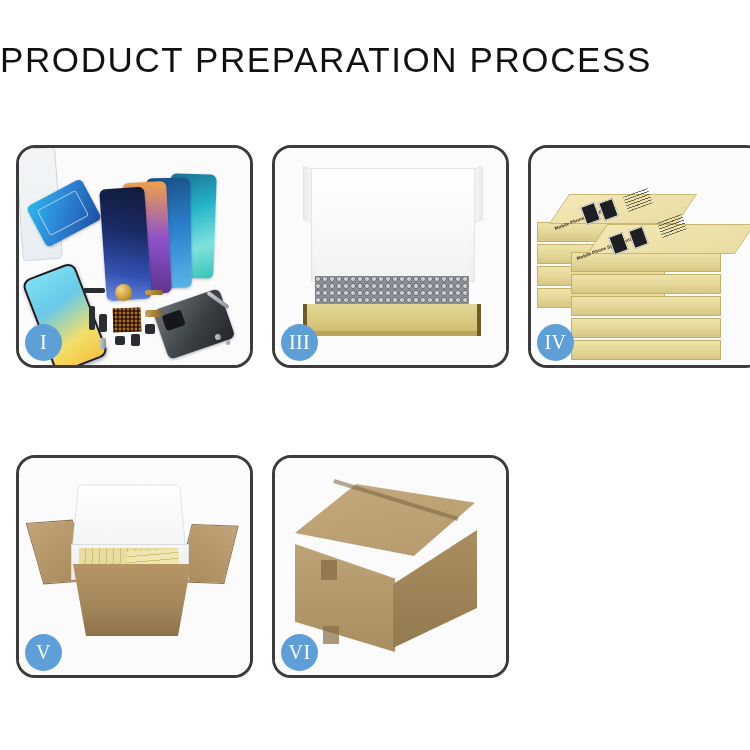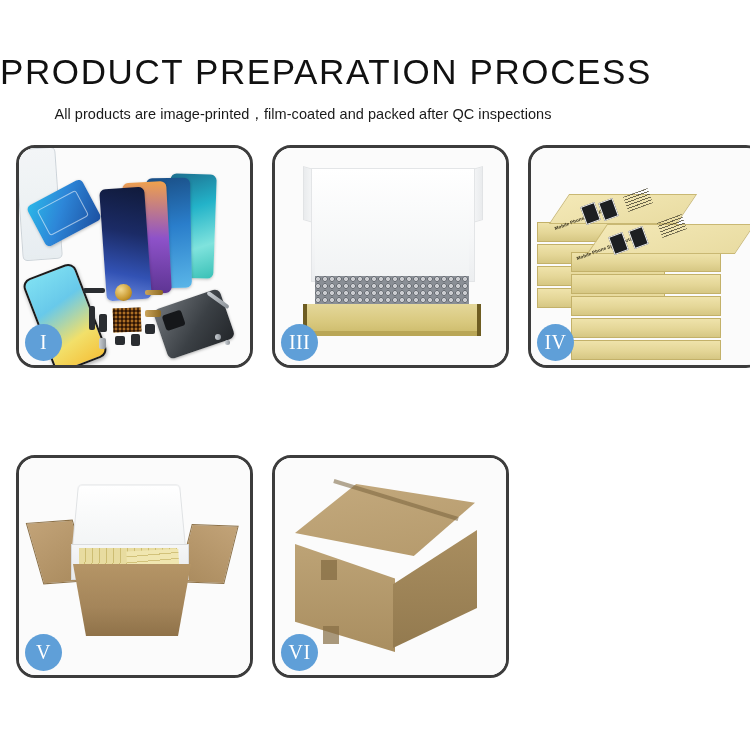--- a/index.html
+++ b/index.html
@@ -11,21 +11,21 @@
     width: 750px;
     height: 750px;
     font-family: "Liberation Sans", sans-serif;
     overflow: hidden;
     position: relative;
   }
 
   
   .header {
     width: 606px;
-    padding-top: 52px;
+    padding-top: 40px;
     text-align: center;
   }
   .title {
     font-family: "Liberation Sans", sans-serif;
     font-size: 35px;
     font-weight: 400;
     letter-spacing: 1.6px;
     color: #111111;
     line-height: 40px;
     white-space: nowrap;
@@ -322,21 +322,20 @@
   .c6-tape2 {
     position:absolute; left: 48px; top: 168px; width: 16px; height: 18px;
     background: rgba(134,110,68,.7);
   }
 </style>
 </head>
 <body>
 
 <div class="header">
   <div class="title">PRODUCT PREPARATION PROCESS</div>
-  <div class="subtitle">All products are image-printed，film-coated and packed after QC inspections</div>
 </div>
 
 <div class="grid">
 
   <div class="panel p1">
     <div class="stage">
       <div class="ph ph-fan1"></div>
       <div class="ph ph-fan2"></div>
       <div class="ph ph-fan3"></div>
       <div class="ph ph-fan4"></div>

